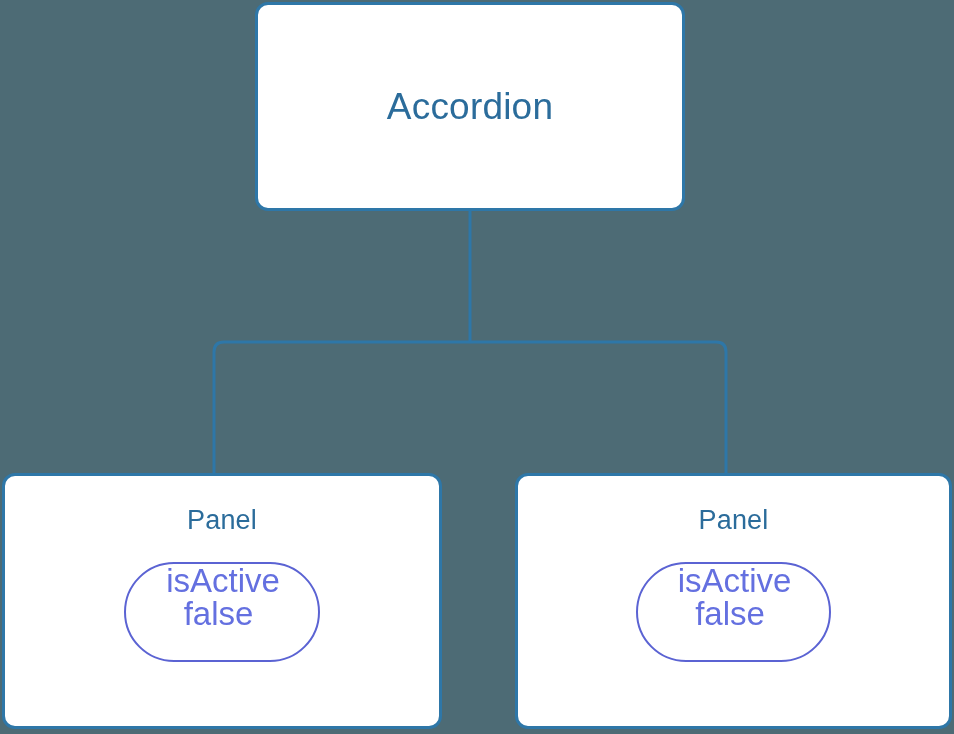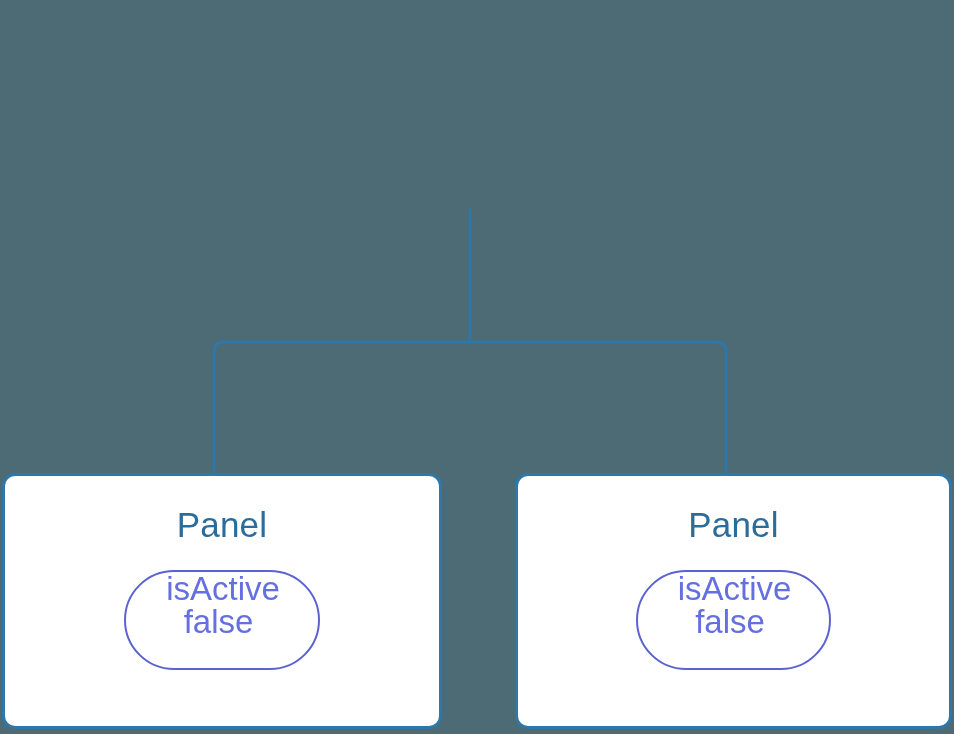--- a/index.html
+++ b/index.html
@@ -64,21 +64,21 @@
 
   .node-title {
     color: #2b6c9b;
     font-size: 37px;
     font-weight: 400;
     line-height: 1;
     letter-spacing: 0.2px;
     white-space: nowrap;
   }
   .node-child .node-title {
-    font-size: 35px;
+    font-size: 27px;
   }
 
   
   .state-pill {
     margin-top: 28px;
     display: flex;
     align-items: stretch;
     border: 2px solid #5b63d3;
     border-radius: 52px;
     height: 100px;
@@ -112,20 +112,23 @@
 
   <svg id="connectors" viewBox="0 0 954 734" width="954" height="734" xmlns="http://www.w3.org/2000/svg" aria-hidden="true">
 
     <path d="M 470 209 L 470 342" fill="none" stroke="#2e77a8" stroke-width="3" stroke-linecap="butt"></path>
 
     <path d="M 470 342 L 224 342 Q 214 342 214 352 L 214 476" fill="none" stroke="#2e77a8" stroke-width="3" stroke-linecap="butt"></path>
 
     <path d="M 470 342 L 716 342 Q 726 342 726 352 L 726 476" fill="none" stroke="#2e77a8" stroke-width="3" stroke-linecap="butt"></path>
   </svg>
 
+  <div class="node node-root">
+    <div class="node-title">Accordion</div>
+  </div>
 
   <div class="node node-child node-child-left">
     <div class="node-title">Panel</div>
     <div class="state-pill">
       <div class="pill-cell pill-key">isActive</div>
       <div class="pill-cell pill-value">false</div>
     </div>
   </div>
 
   <div class="node node-child node-child-right">

